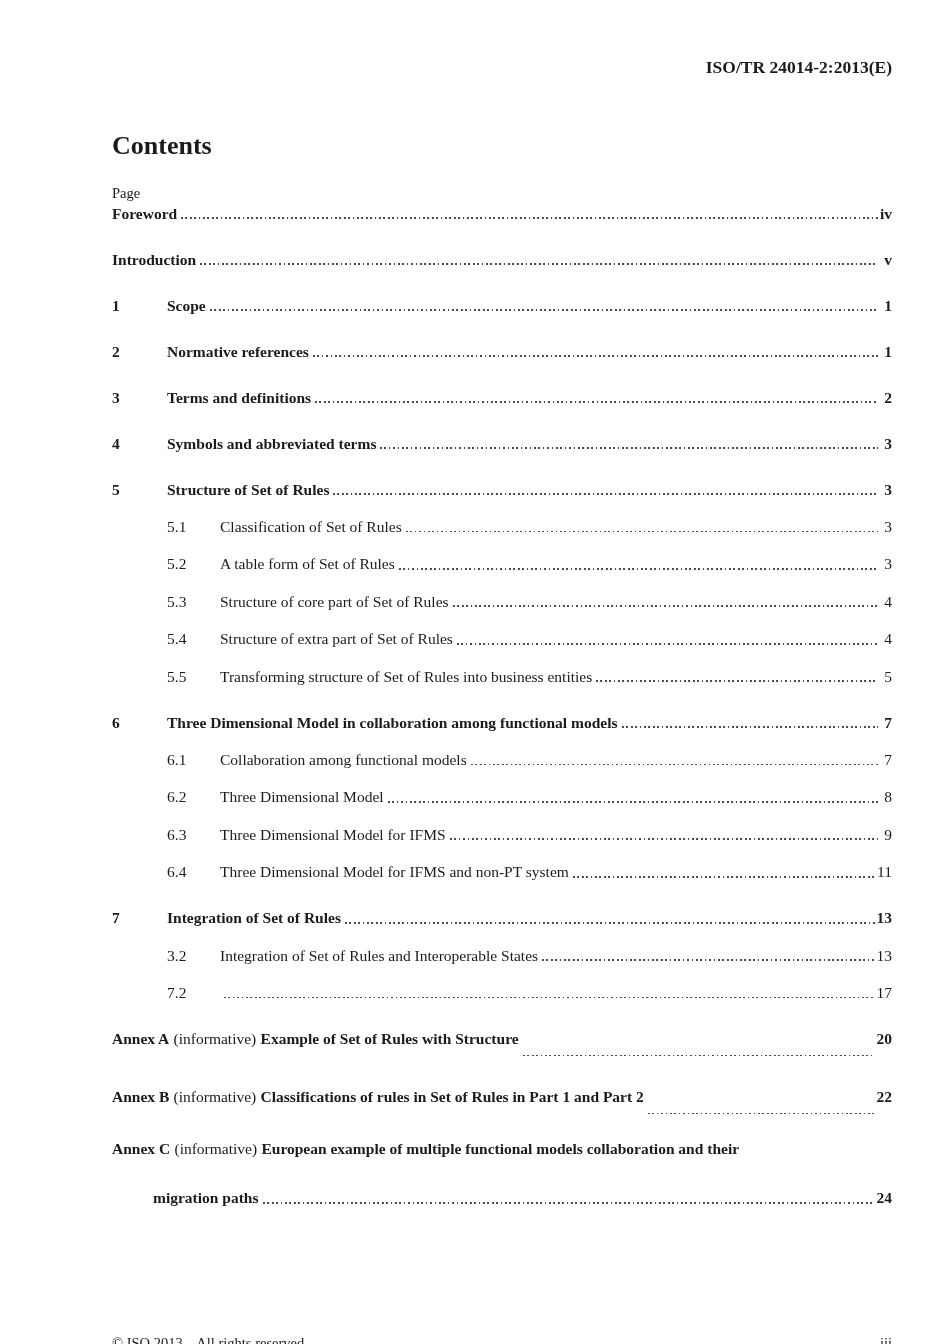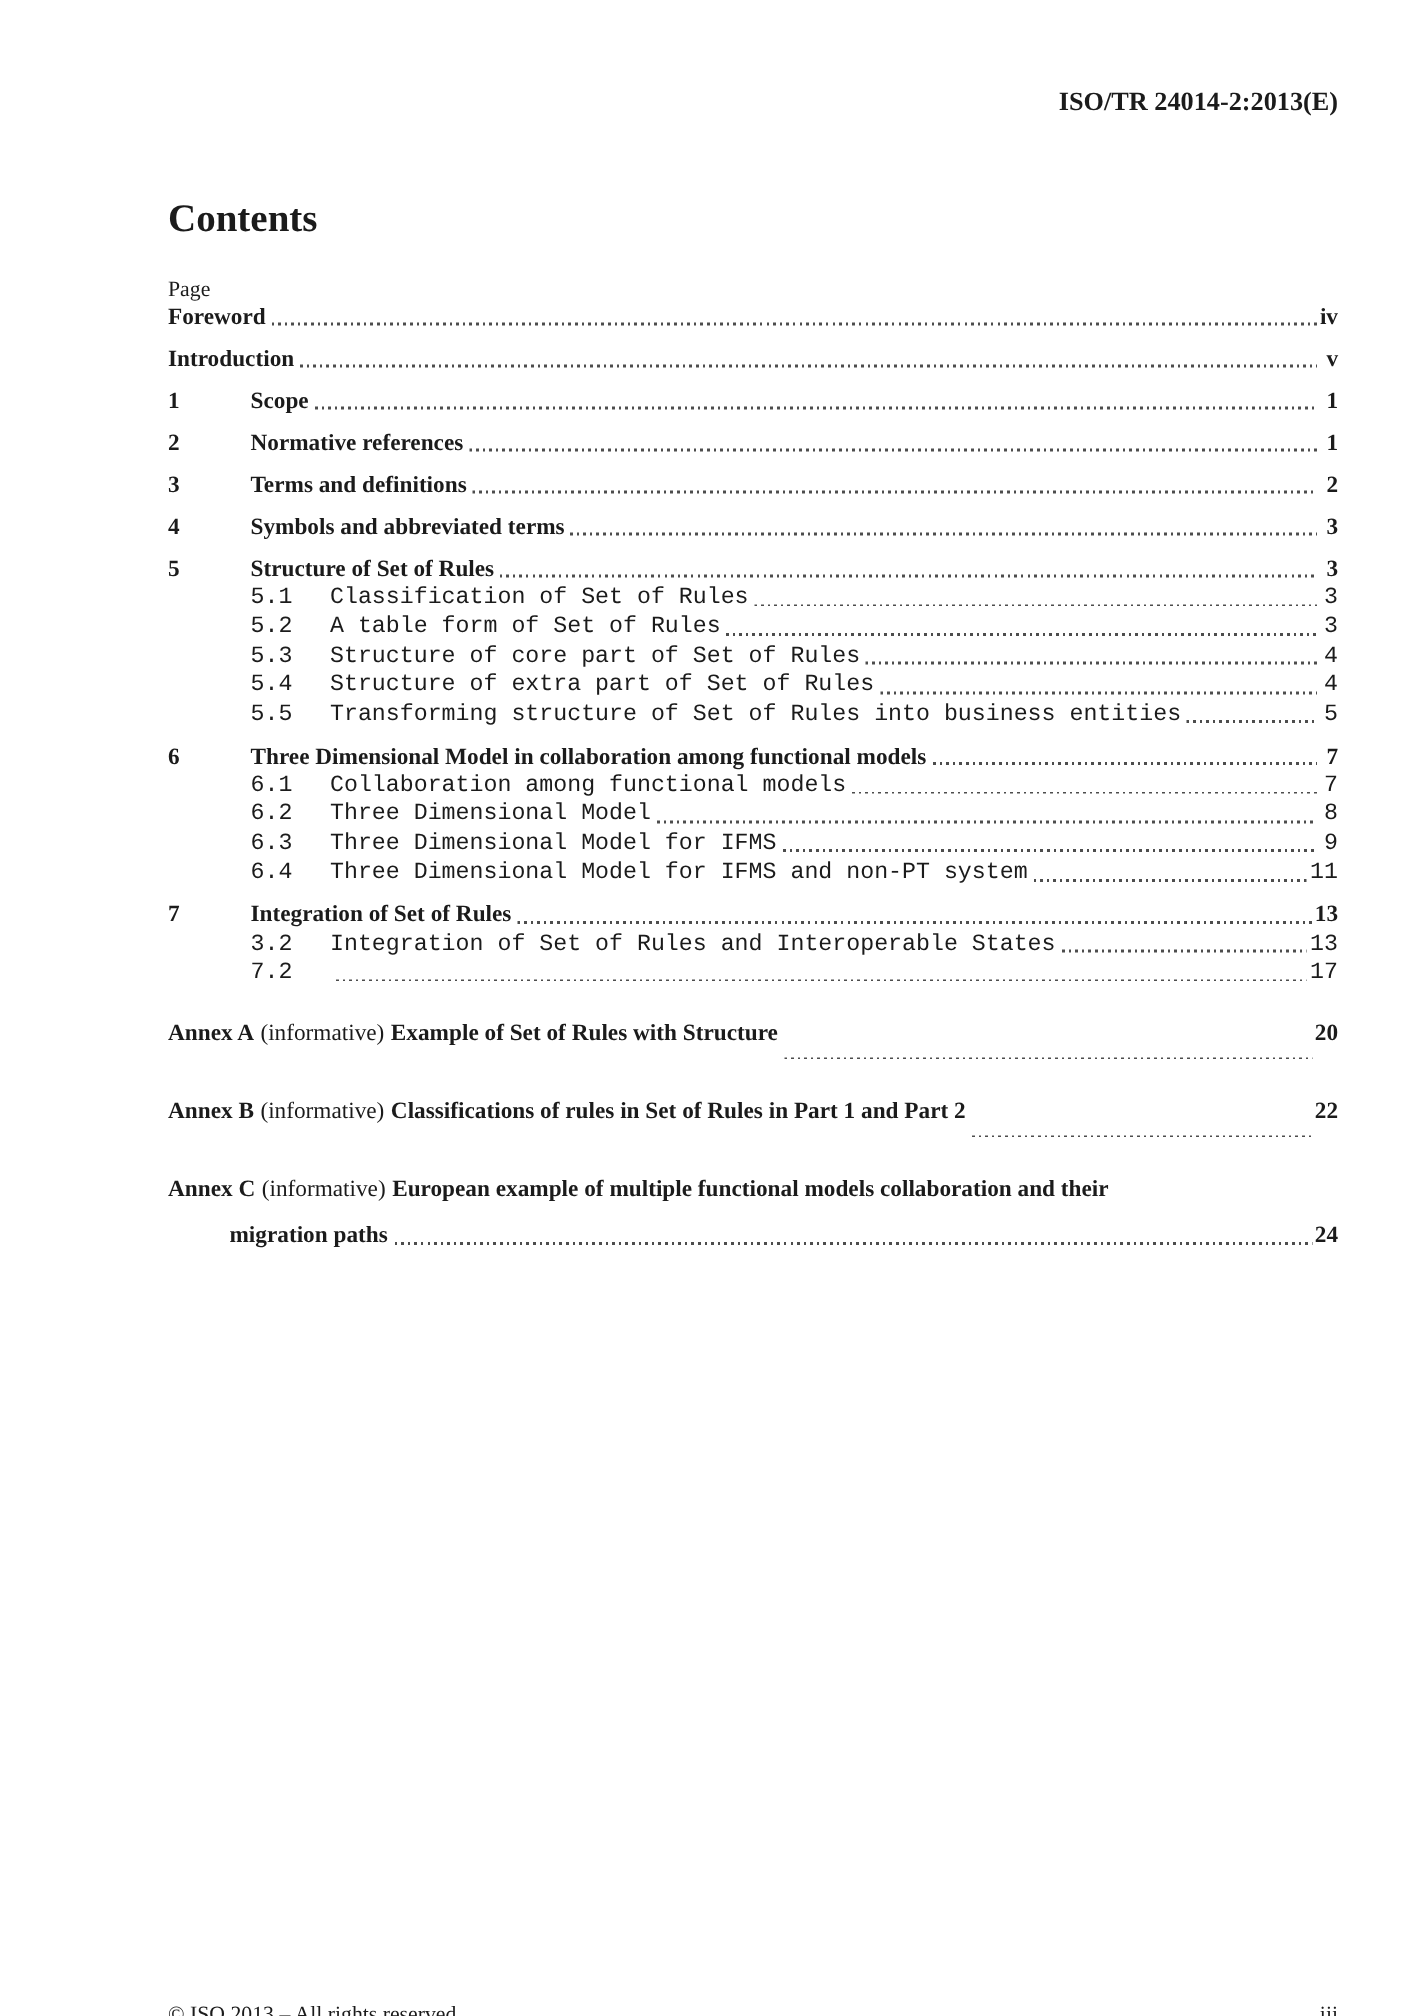--- a/index.html
+++ b/index.html
@@ -25,45 +25,45 @@
     top: 131px; left: 112px; right: 58px;
     display: flex;
     justify-content: space-between;
     align-items: baseline;
     flex-direction: column;
   }
   .contents-title { font-size: 26px; font-weight: bold; line-height: 30px; }
   .page-label { font-size: 14.5px; margin-top: 24px; }
   .toc {
     position: absolute;
-    top: 193px; left: 112px; right: 58px;
+    top: 177px; left: 112px; right: 58px;
   }
   .row {
     display: flex;
     align-items: baseline;
     font-size: 15.5px;
     line-height: 19.4px;
   }
   .row.spaced { margin-top: 8.6px; }
   .row.bold { font-weight: bold; }
   .num { flex: 0 0 55px; }
-  .row.sub { padding-left: 55px; font-family: Liberation Mono, monospace; }
+  .row.sub { padding-left: 55px; }
   .row.sub .num { flex: 0 0 53px; }
   .row.cont { padding-left: 41px; }
   .ttl { white-space: nowrap; }
   .annot { font-weight: normal; margin: 12px 0.28em; white-space: nowrap; }
   .leader {
     flex: 1 1 auto;
     align-self: flex-end;
     height: 1.8px;
     margin: 0 2px 4px 4px;
     background-image: repeating-linear-gradient(90deg,
       #4d4d4d 0, #4d4d4d 1.7px, transparent 1.7px, transparent 4.4px);
   }
-  .pagenum { flex: 0 0 auto; min-width: 12px; text-align: right; white-space: nowrap; }
+  .pagenum { flex: 0 0 auto; min-width: 12px; text-align: right; white-space: nowrap; margin-top: 18px; }
   .doc-footer {
     position: absolute;
     top: 1334px; left: 112px; right: 58px;
     display: flex;
     justify-content: space-between;
     align-items: baseline;
     font-size: 14.5px;
     line-height: 19px;
   }
 </style>

